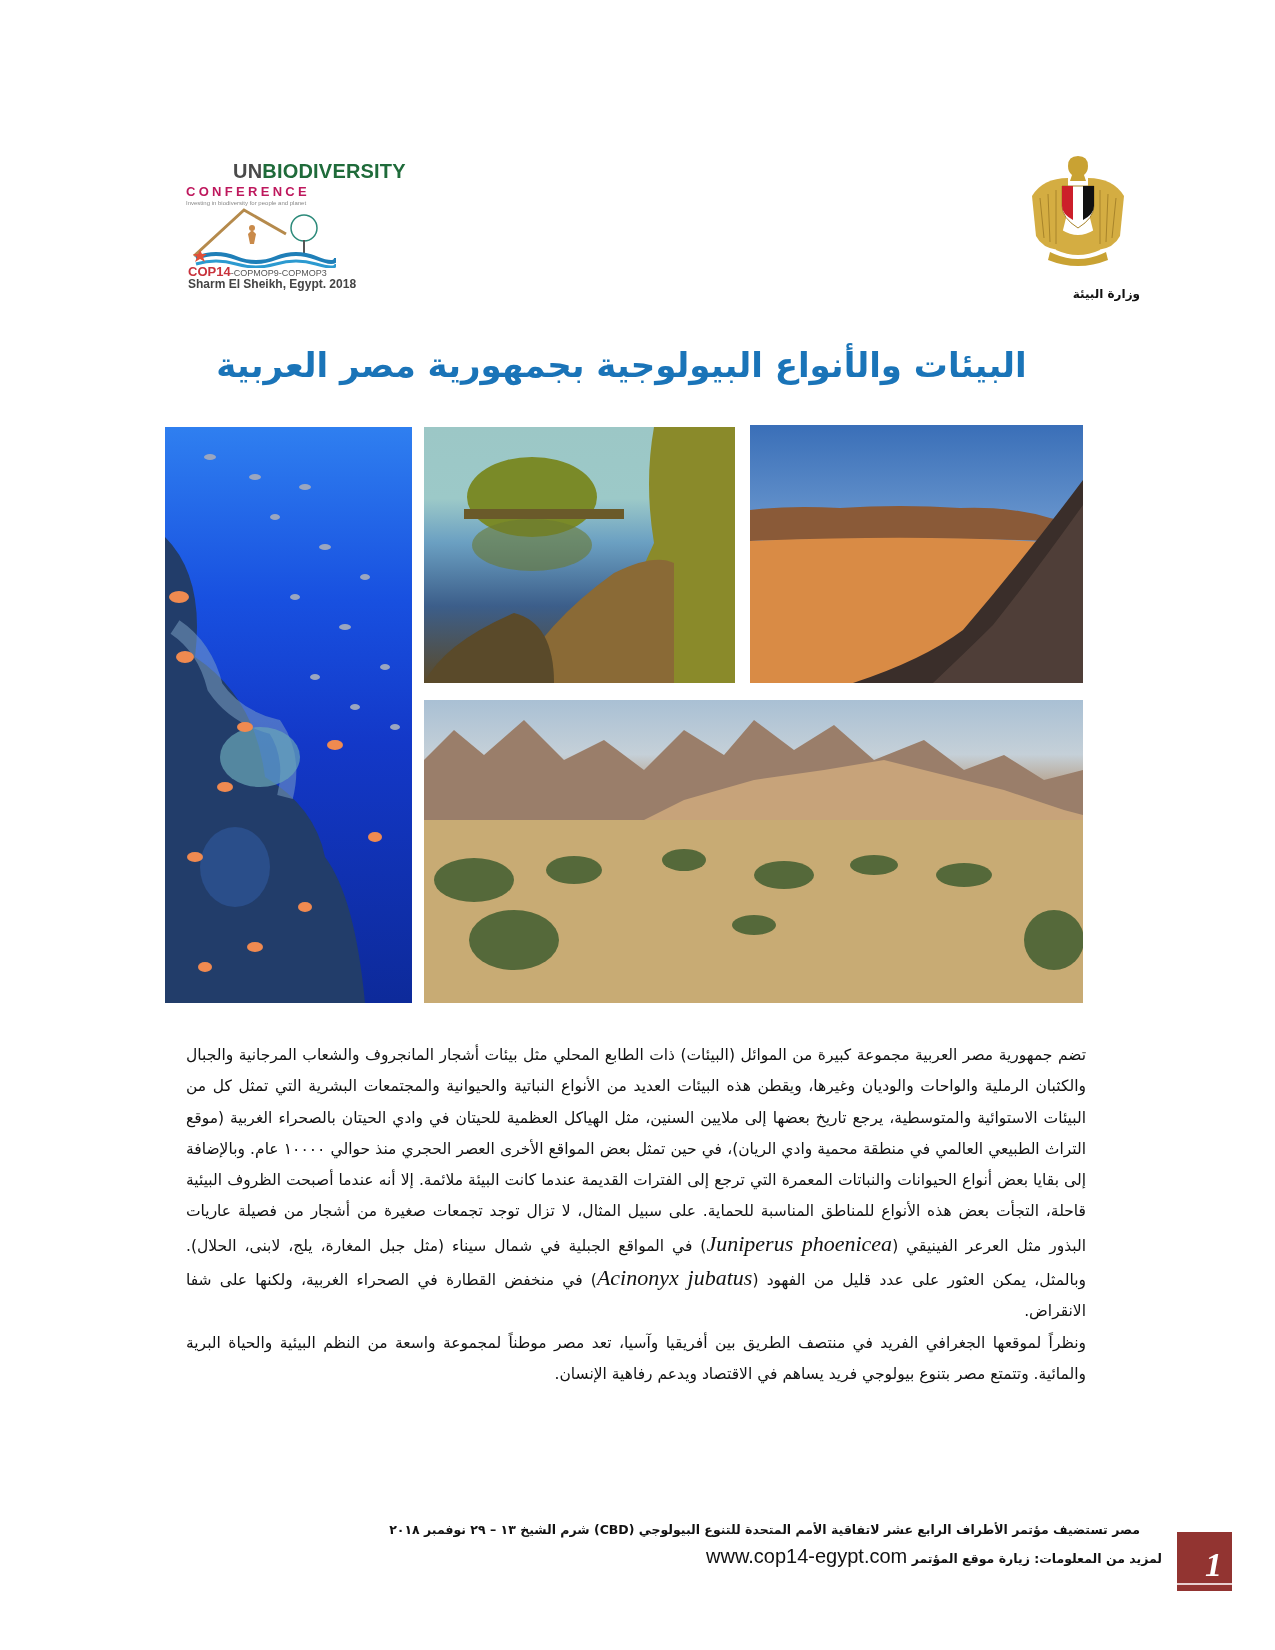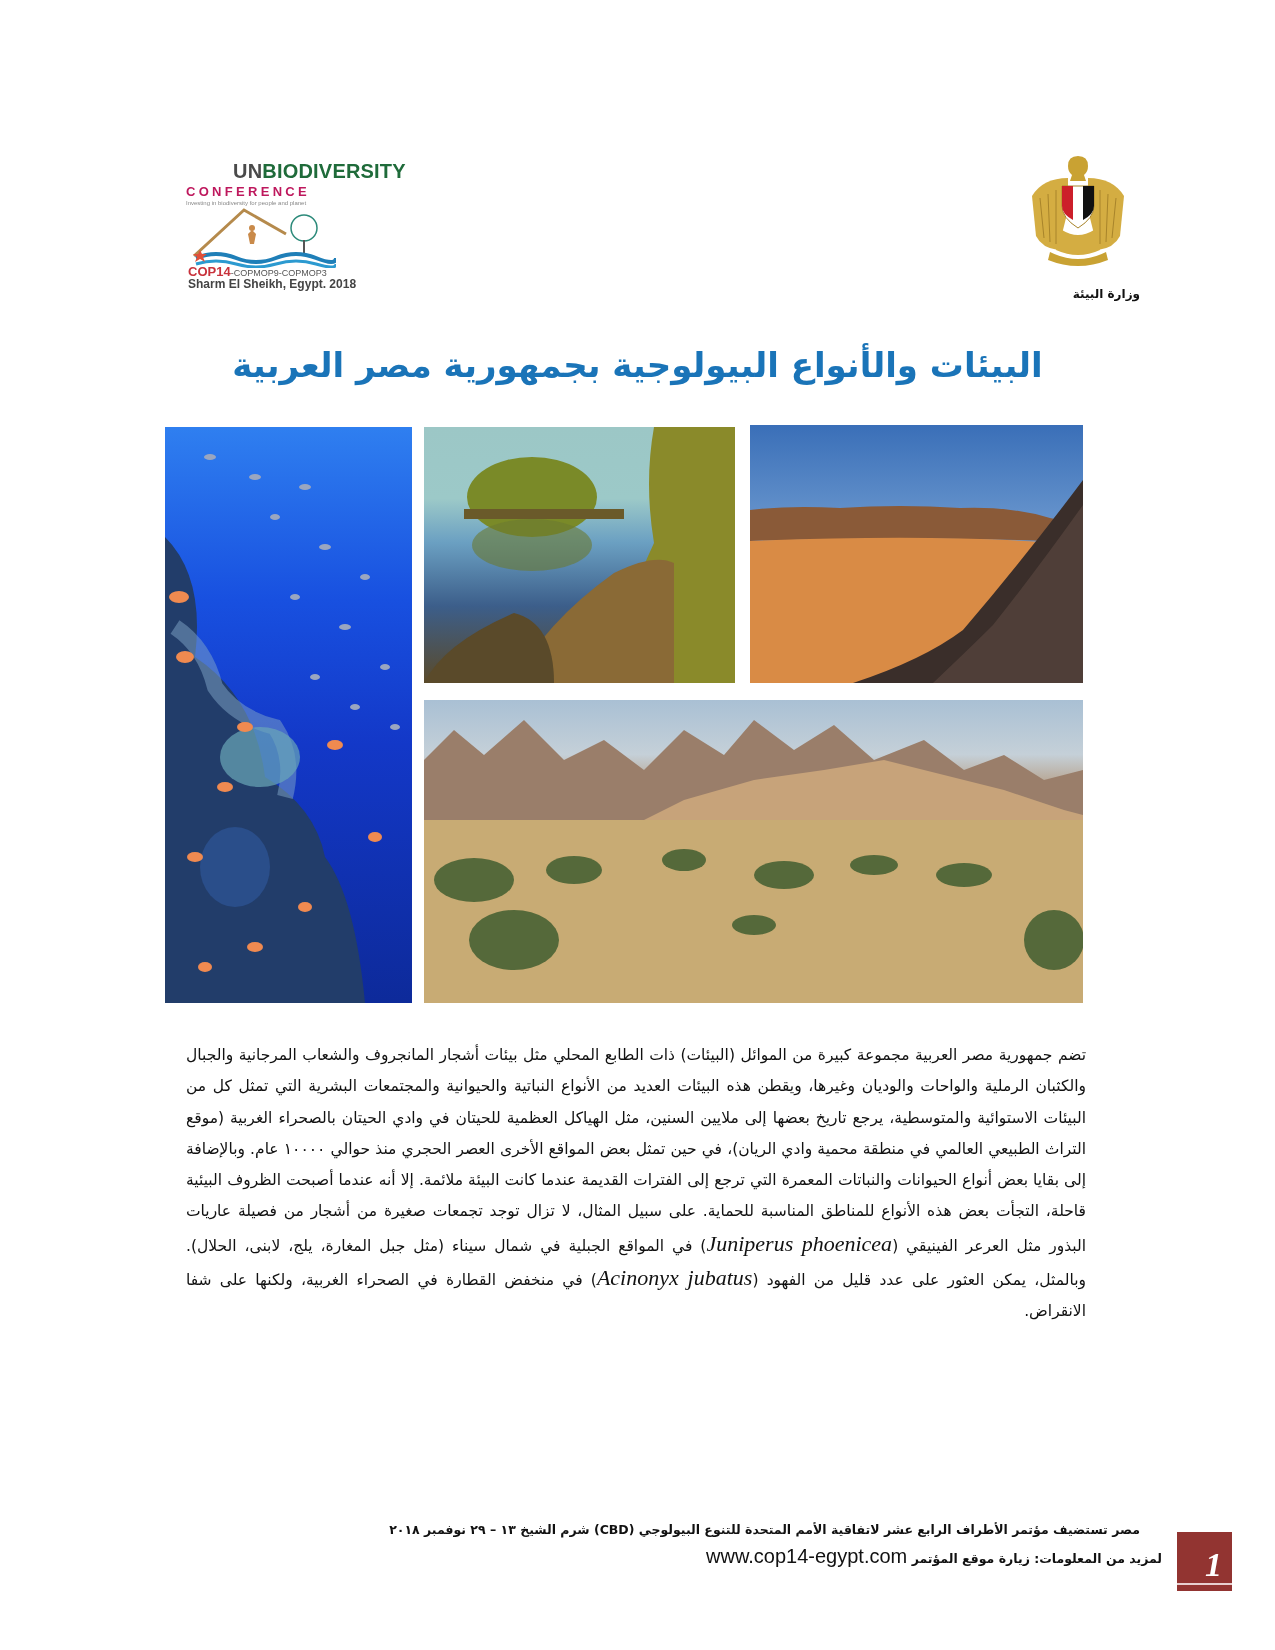--- a/index.html
+++ b/index.html
@@ -15,21 +15,21 @@
   .cop-logo .art { position:absolute; left:0; top:44px; width:150px; height:64px; }
   .cop-logo .l4 { position:absolute; left:2px; top:104px; font-family:"Liberation Sans", sans-serif; font-size:9px; color:#555; white-space:nowrap; }
   .cop-logo .l4 b { color:#c8323c; font-size:13px; }
   .cop-logo .l5 { position:absolute; left:2px; top:117px; font-family:"Liberation Sans", sans-serif; font-size:12px; font-weight:bold; color:#444; white-space:nowrap; }
 
   
   .eagle { left:1028px; top:148px; width:100px; height:125px; }
   .ministry { left:1010px; top:287px; width:130px; font-family:"DejaVu Sans", sans-serif; font-weight:bold; font-size:12px; color:#111; direction:rtl; }
 
   
-  .title { left:180px; top:345px; width:915px; text-align:center; direction:rtl; font-family:"DejaVu Sans", sans-serif; font-weight:bold; font-size:34px; color:#1a74b8; letter-spacing:0.5px; }
+  .title { left:164px; top:345px; width:915px; text-align:center; direction:rtl; font-family:"DejaVu Sans", sans-serif; font-weight:bold; font-size:34px; color:#1a74b8; letter-spacing:0.5px; }
 
   
   .photo { overflow:hidden; }
   .coral { left:165px; top:427px; width:247px; height:576px; background:linear-gradient(180deg,#2f7ff0 0%,#1850e0 30%,#1338c8 55%,#0d2a9a 100%); }
   .mangrove { left:424px; top:427px; width:311px; height:256px; background:linear-gradient(180deg,#9cc7c6 0%,#9cc9c8 28%,#6ba0c2 45%,#3c5e8a 70%,#5a4a2a 100%); }
   .desert { left:750px; top:425px; width:333px; height:258px; background:linear-gradient(180deg,#3a6fb8 0%,#6f9bd0 45%,#c96f32 52%,#d88a45 70%,#c77c3c 100%); }
   .mountains { left:424px; top:700px; width:659px; height:303px; background:linear-gradient(180deg,#a9c0d4 0%,#c5d0d8 18%,#b49a80 30%,#c7a980 55%,#cfb37e 70%,#cdb07a 100%); }
 
   
   .body-text { left:186px; top:1040px; width:900px; direction:rtl; text-align:justify; font-family:"DejaVu Sans", sans-serif; font-size:15.5px; line-height:31.3px; color:#111; }
@@ -156,20 +156,21 @@
         <ellipse cx="540" cy="175" rx="28" ry="12"></ellipse>
       <ellipse cx="90" cy="240" rx="45" ry="30"></ellipse>
         <ellipse cx="330" cy="225" rx="22" ry="10"></ellipse>
         <ellipse cx="630" cy="240" rx="30" ry="30"></ellipse>
     </g>
   </svg>
 </div>
 
 <div class="abs body-text">
   <p><span>تضم جمهورية مصر العربية مجموعة كبيرة من الموائل (البيئات) ذات الطابع المحلي مثل بيئات أشجار المانجروف والشعاب المرجانية والجبال والكثبان الرملية والواحات والوديان وغيرها، ويقطن هذه البيئات العديد من الأنواع النباتية والحيوانية والمجتمعات البشرية التي تمثل كل من البيئات الاستوائية والمتوسطية، يرجع تاريخ بعضها إلى ملايين السنين، مثل الهياكل العظمية للحيتان في وادي الحيتان بالصحراء الغربية (موقع التراث الطبيعي العالمي في منطقة محمية وادي الريان)، في حين تمثل بعض المواقع الأخرى العصر الحجري منذ حوالي ١٠٠٠٠ عام. وبالإضافة إلى بقايا بعض أنواع الحيوانات والنباتات المعمرة التي ترجع إلى الفترات القديمة عندما كانت البيئة ملائمة. إلا أنه عندما أصبحت الظروف البيئية قاحلة، التجأت بعض هذه الأنواع للمناطق المناسبة للحماية. على سبيل المثال، لا تزال توجد تجمعات صغيرة من أشجار من فصيلة عاريات البذور مثل العرعر الفينيقي (</span><i>Juniperus phoenicea</i><span>) في المواقع الجبلية في شمال سيناء (مثل جبل المغارة، يلج، لابنى، الحلال). وبالمثل، يمكن العثور على عدد قليل من الفهود (</span><i>Acinonyx jubatus</i><span>) في منخفض القطارة في الصحراء الغربية، ولكنها على شفا الانقراض.</span></p>
+  <p>ونظراً لموقعها الجغرافي الفريد في منتصف الطريق بين أفريقيا وآسيا، تعد مصر موطناً لمجموعة واسعة من النظم البيئية والحياة البرية والمائية. وتتمتع مصر بتنوع بيولوجي فريد يساهم في الاقتصاد ويدعم رفاهية الإنسان.</p>
 </div>
 
 <div class="abs footer1">مصر تستضيف مؤتمر الأطراف الرابع عشر لاتفاقية الأمم المتحدة للتنوع البيولوجي (CBD) شرم الشيخ ١٣ – ٢٩ نوفمبر ٢٠١٨</div>
 <div class="abs footer2">
   <span>لمزيد من المعلومات: زيارة موقع المؤتمر</span>
   <span class="url">www.cop14-egypt.com</span>
 </div>
 <div class="abs page-box">
   <div class="line"></div>
   <div class="num">1</div>

